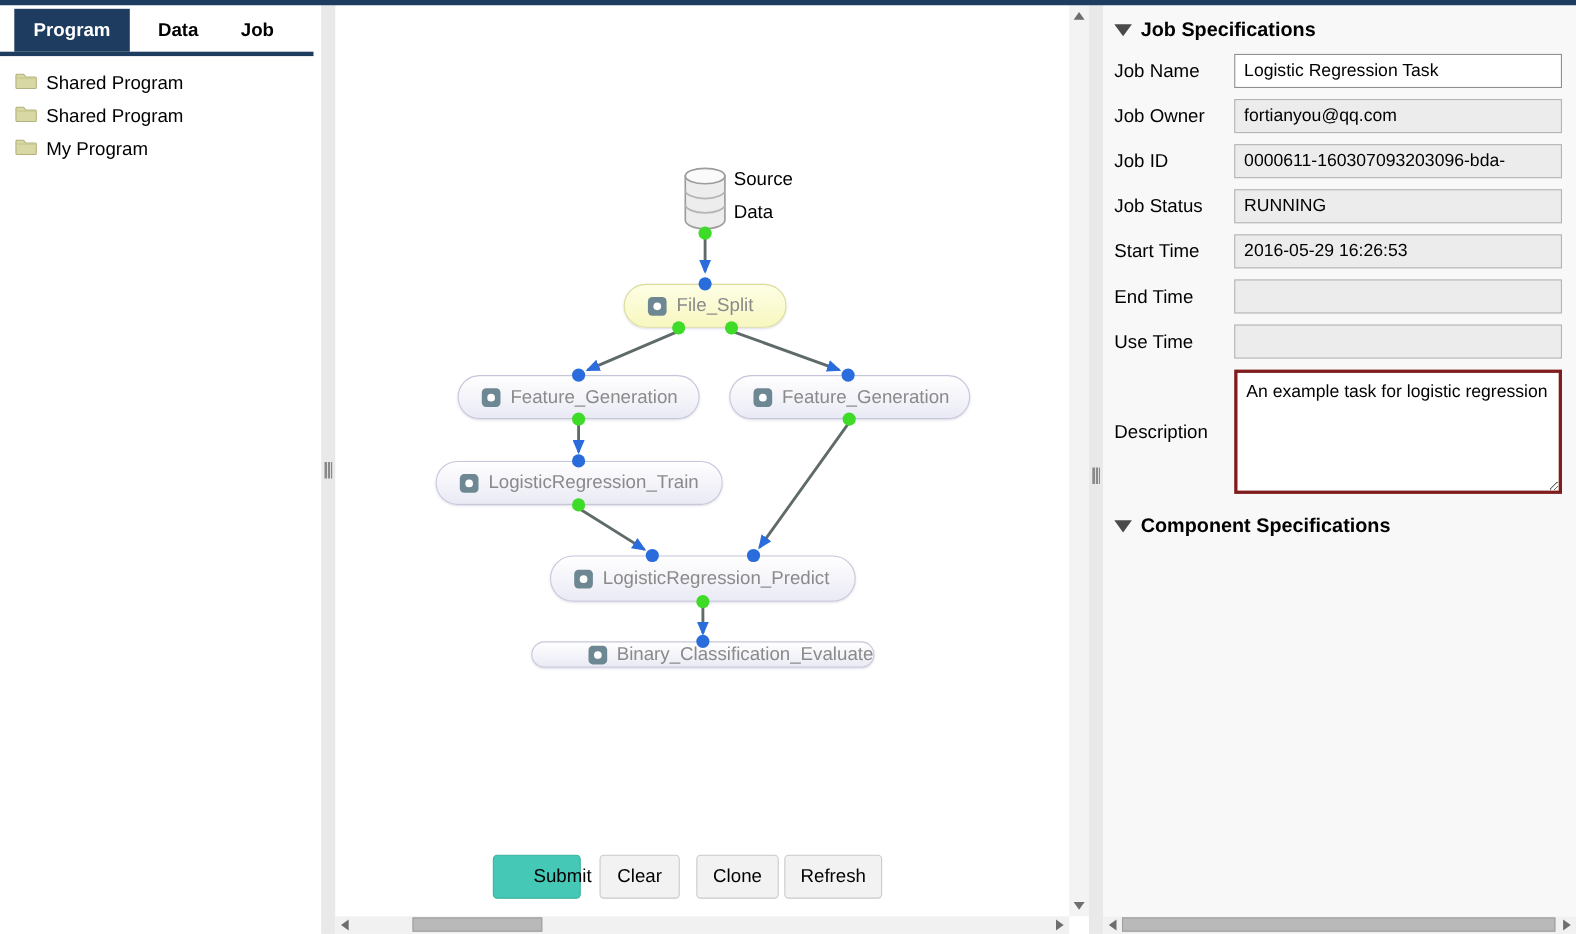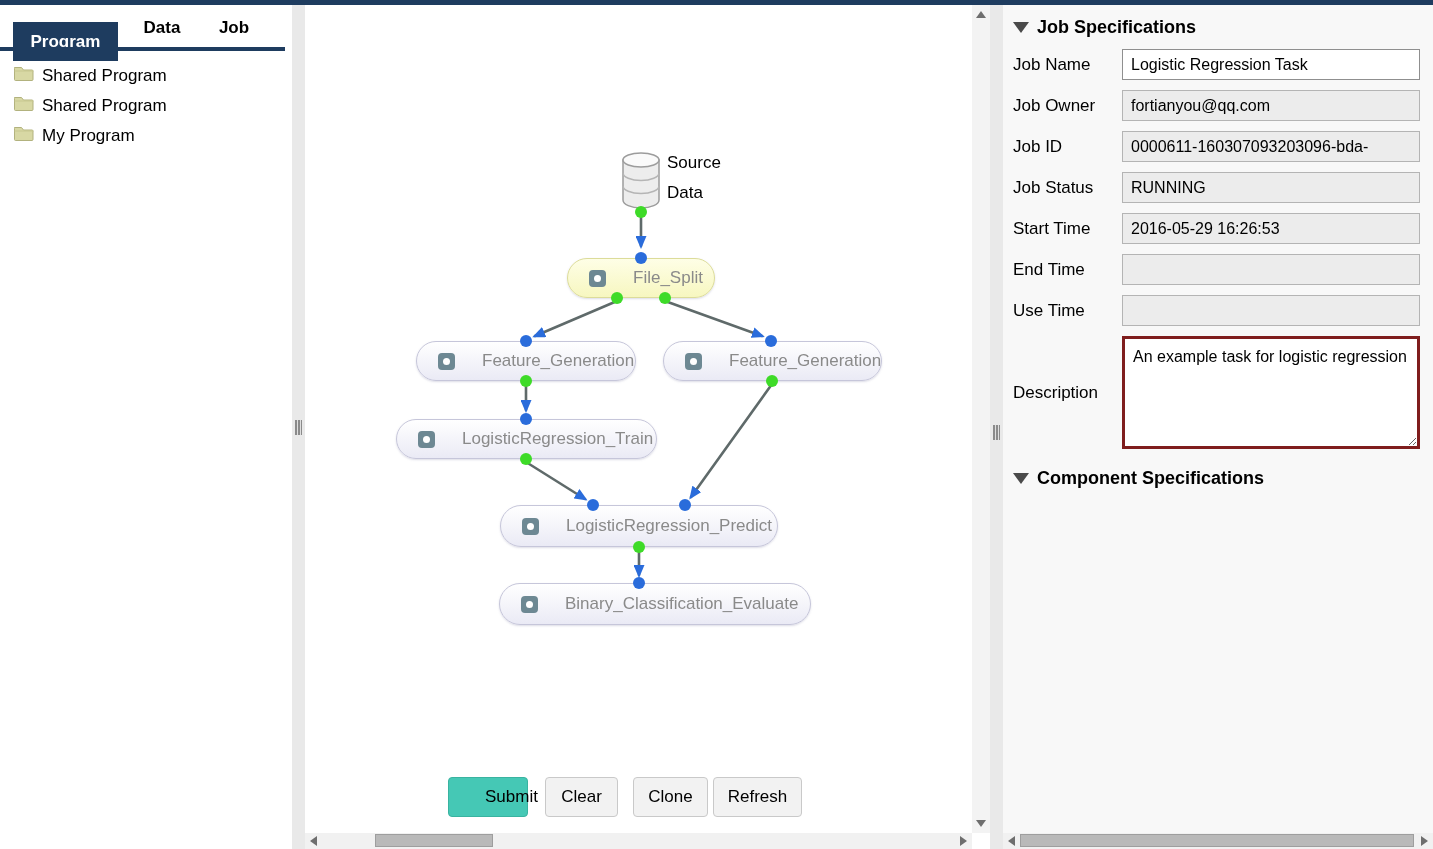--- a/index.html
+++ b/index.html
@@ -25,21 +25,21 @@
   .splitter .grip { position:absolute; left:3px; width:7px; height:15px;
     background:repeating-linear-gradient(90deg,#8a8a8a 0 2px,#dedede 2px 3px); }
   .splitter.left  { left:292px; }
   .splitter.left .grip { top:415px; }
   .splitter.right { left:990px; }
   .splitter.right .grip { top:420px; }
 
   
   .canvas { position:absolute; left:305px; top:5px; width:667px; height:828px; background:#fff; overflow:hidden; }
   .edges { position:absolute; left:0; top:0; pointer-events:none; z-index:5; }
-  .node { position:absolute; display:flex; align-items:center; gap:27px; padding-left:21px;
+  .node { position:absolute; display:flex; align-items:center; gap:9px; padding-left:21px;
           height:40px; border-radius:20px; border:1px solid #c6c6da;
           background:linear-gradient(#ffffff,#eaeaf5); color:#8a8a8a; font-size:17px;
           white-space:nowrap; box-shadow:0 1px 2px rgba(120,120,160,.25); z-index:2; cursor:pointer; }
   .node.hl { background:linear-gradient(#fefee6,#f7f7c0); border-color:#dcdc9a; }
   .nicon { flex:0 0 auto; width:17px; height:17px; background:#6d8893; border-radius:4px; position:relative; }
   .nicon::after { content:''; position:absolute; left:5px; top:5px; width:7px; height:7px;
                   background:#fff; border-radius:50%; }
   .src-label { position:absolute; left:362px; top:143px; font-size:17px; color:#000; line-height:30px; z-index:2; }
   .db-icon { position:absolute; left:315px; top:146px; z-index:2; }
 
@@ -83,21 +83,21 @@
                    resize:both; line-height:27px; }
   .comp-head { margin-top:19px; }
 </style>
 </head>
 <body>
 
 <div class="app">
   <div class="topbar"></div>
 
   <div class="sidebar">
-    <div class="tab active" style="left:13px; width:105px;margin-top:14px;">Program</div>
+    <div class="tab active" style="left:13px; width:105px;">Program</div>
     <div class="tab" style="left:130px; width:64px;">Data</div>
     <div class="tab" style="left:203px; width:62px;">Job</div>
     <div class="tab-underline"></div>
     <div class="folder-list">
       <div class="folder-item">
         <span><svg width="21" height="17" viewBox="0 0 21 17">
               <path d="M1.5 2.5 h7 l2 2.5 h8.5 c0.6 0 1 0.4 1 1 v8.5 c0 0.6 -0.4 1 -1 1 h-16.5 c-0.6 0 -1 -0.4 -1 -1 v-11 c0 -0.6 0.4 -1 1 -1 z" fill="#d8d8a4" stroke="#b2b27e"></path>
               <path d="M1.5 6 h19" stroke="#c8c890" fill="none"></path>
             </svg></span>
         <span>Shared Program</span>
@@ -151,21 +151,21 @@
       <span>Feature_Generation</span>
     </div>
     <div class="node" style="left:91px; top:414px; width:261px;">
       <span class="nicon"></span>
       <span>LogisticRegression_Train</span>
     </div>
     <div class="node" style="left:195px; top:500px; width:278px; height:42px; border-radius:21px;">
       <span class="nicon"></span>
       <span>LogisticRegression_Predict</span>
     </div>
-    <div class="node" style="left:194px; top:578px; width:312px; height:42px; border-radius:21px;">
+    <div class="node" style="left:178px; top:578px; width:312px; height:24px; border-radius:21px;justify-content:flex-end;">
       <span class="nicon"></span>
       <span>Binary_Classification_Evaluate</span>
     </div>
 
     <svg class="edges" width="667" height="828" viewBox="0 0 667 828">
       <defs>
         <marker id="arrow" markerWidth="13" markerHeight="11" refX="10" refY="5.5" orient="auto" markerUnits="userSpaceOnUse">
           <path d="M0 0 L13 5.5 L0 11 Z" fill="#2a6cdb"></path>
         </marker>
       </defs>

